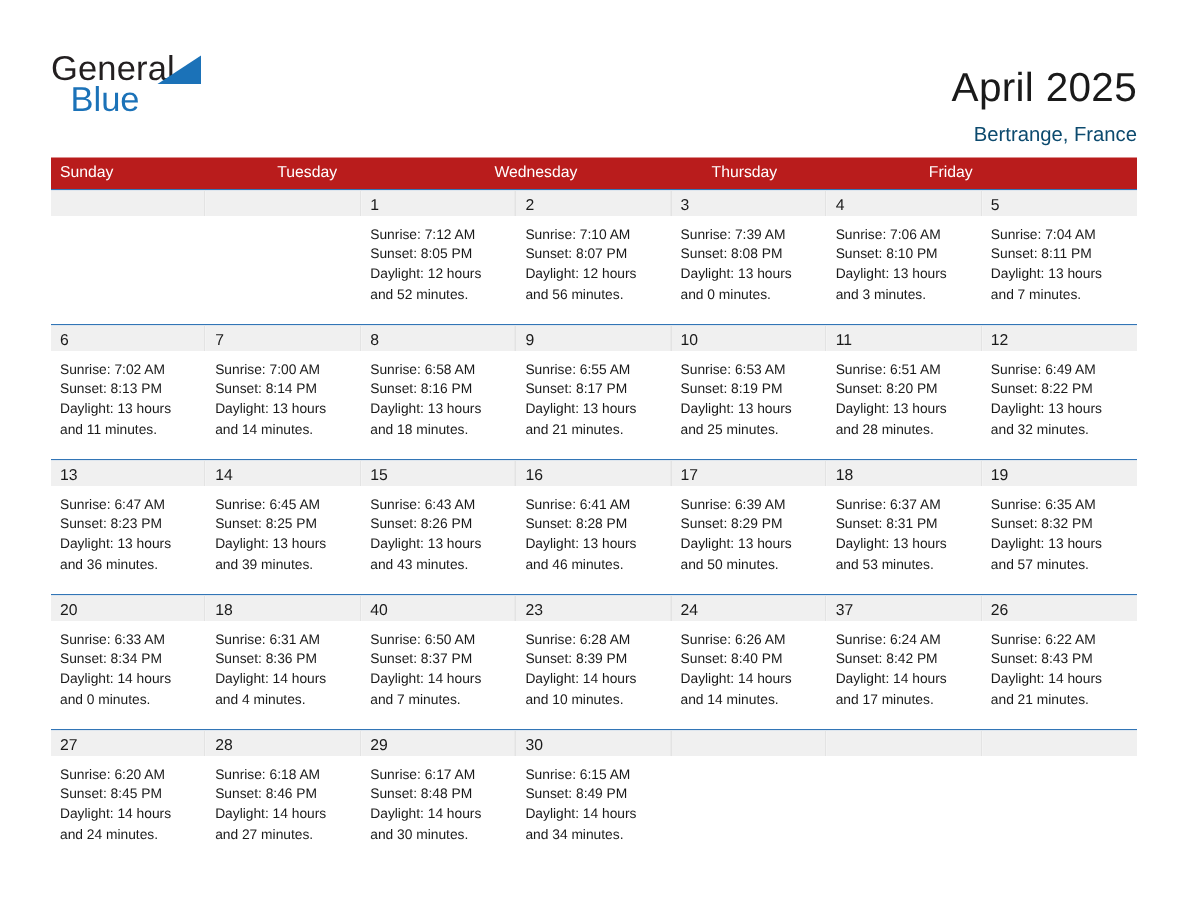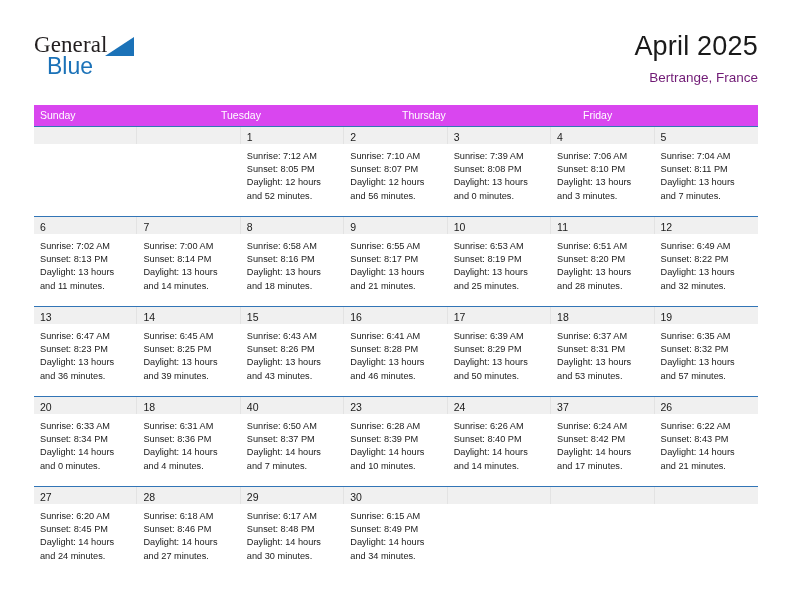--- a/index.html
+++ b/index.html
@@ -32,21 +32,21 @@
     width: 200px;
     height: 52px;
   }
   .logo-general {
     position: absolute;
     left: 0;
     top: 0;
     font-size: 23px;
     letter-spacing: .1px;
     color: #231f20;
-    font-family: Liberation Serif, serif;
+    font-family: Liberation Sans, sans-serif;
   }
   .logo-triangle {
     position: absolute;
     left: 71px;
     top: 5px;
     width: 0;
     height: 0;
     border-left: 29px solid transparent;
     border-bottom: 19px solid #1b72b8;
   }
@@ -54,47 +54,47 @@
     position: absolute;
     left: 13px;
     top: 21px;
     font-size: 23px;
     color: #1b72b8;
     font-family: "Liberation Sans", sans-serif;
   }
   .title-block {
     position: absolute;
     right: 0;
-    top: 0;
+    top: 12px;
     text-align: right;
   }
   .month-title {
     font-size: 27px;
     font-weight: normal;
     color: #1a1a1a;
     line-height: 32px;
     letter-spacing: .2px;
   }
   .location {
     font-size: 13.5px;
-    color: #701a75;
+    color: #0c4a6e;
     line-height: 20px;
     margin-top: 6px;
   }
 
   
   .calendar {
     position: absolute;
     left: 34px;
     top: 105px;
     width: 724px;
   }
   .dow-row {
     display: flex;
-    background: #d946ef;
+    background: #b91c1c;
   }
   .dow {
     flex: 1 1 0;
     color: #ffffff;
     font-size: 10.5px;
     line-height: 19px;
     padding: 1px 0 1px 6px;
     height: 21px;
   }
   .week {
@@ -146,20 +146,21 @@
       <div class="month-title">April 2025</div>
       <div class="location">Bertrange, France</div>
     </div>
 
   </div>
 
   <div class="calendar">
     <div class="dow-row">
       <div class="dow">Sunday</div>
       <div class="dow">Tuesday</div>
+      <div class="dow">Wednesday</div>
       <div class="dow">Thursday</div>
       <div class="dow">Friday</div>
     </div>
 
     <div class="week">
       <div class="cell empty">
           <div class="date-band"><span class="date-num"></span></div>
         </div>
       <div class="cell empty">
           <div class="date-band"><span class="date-num"></span></div>

